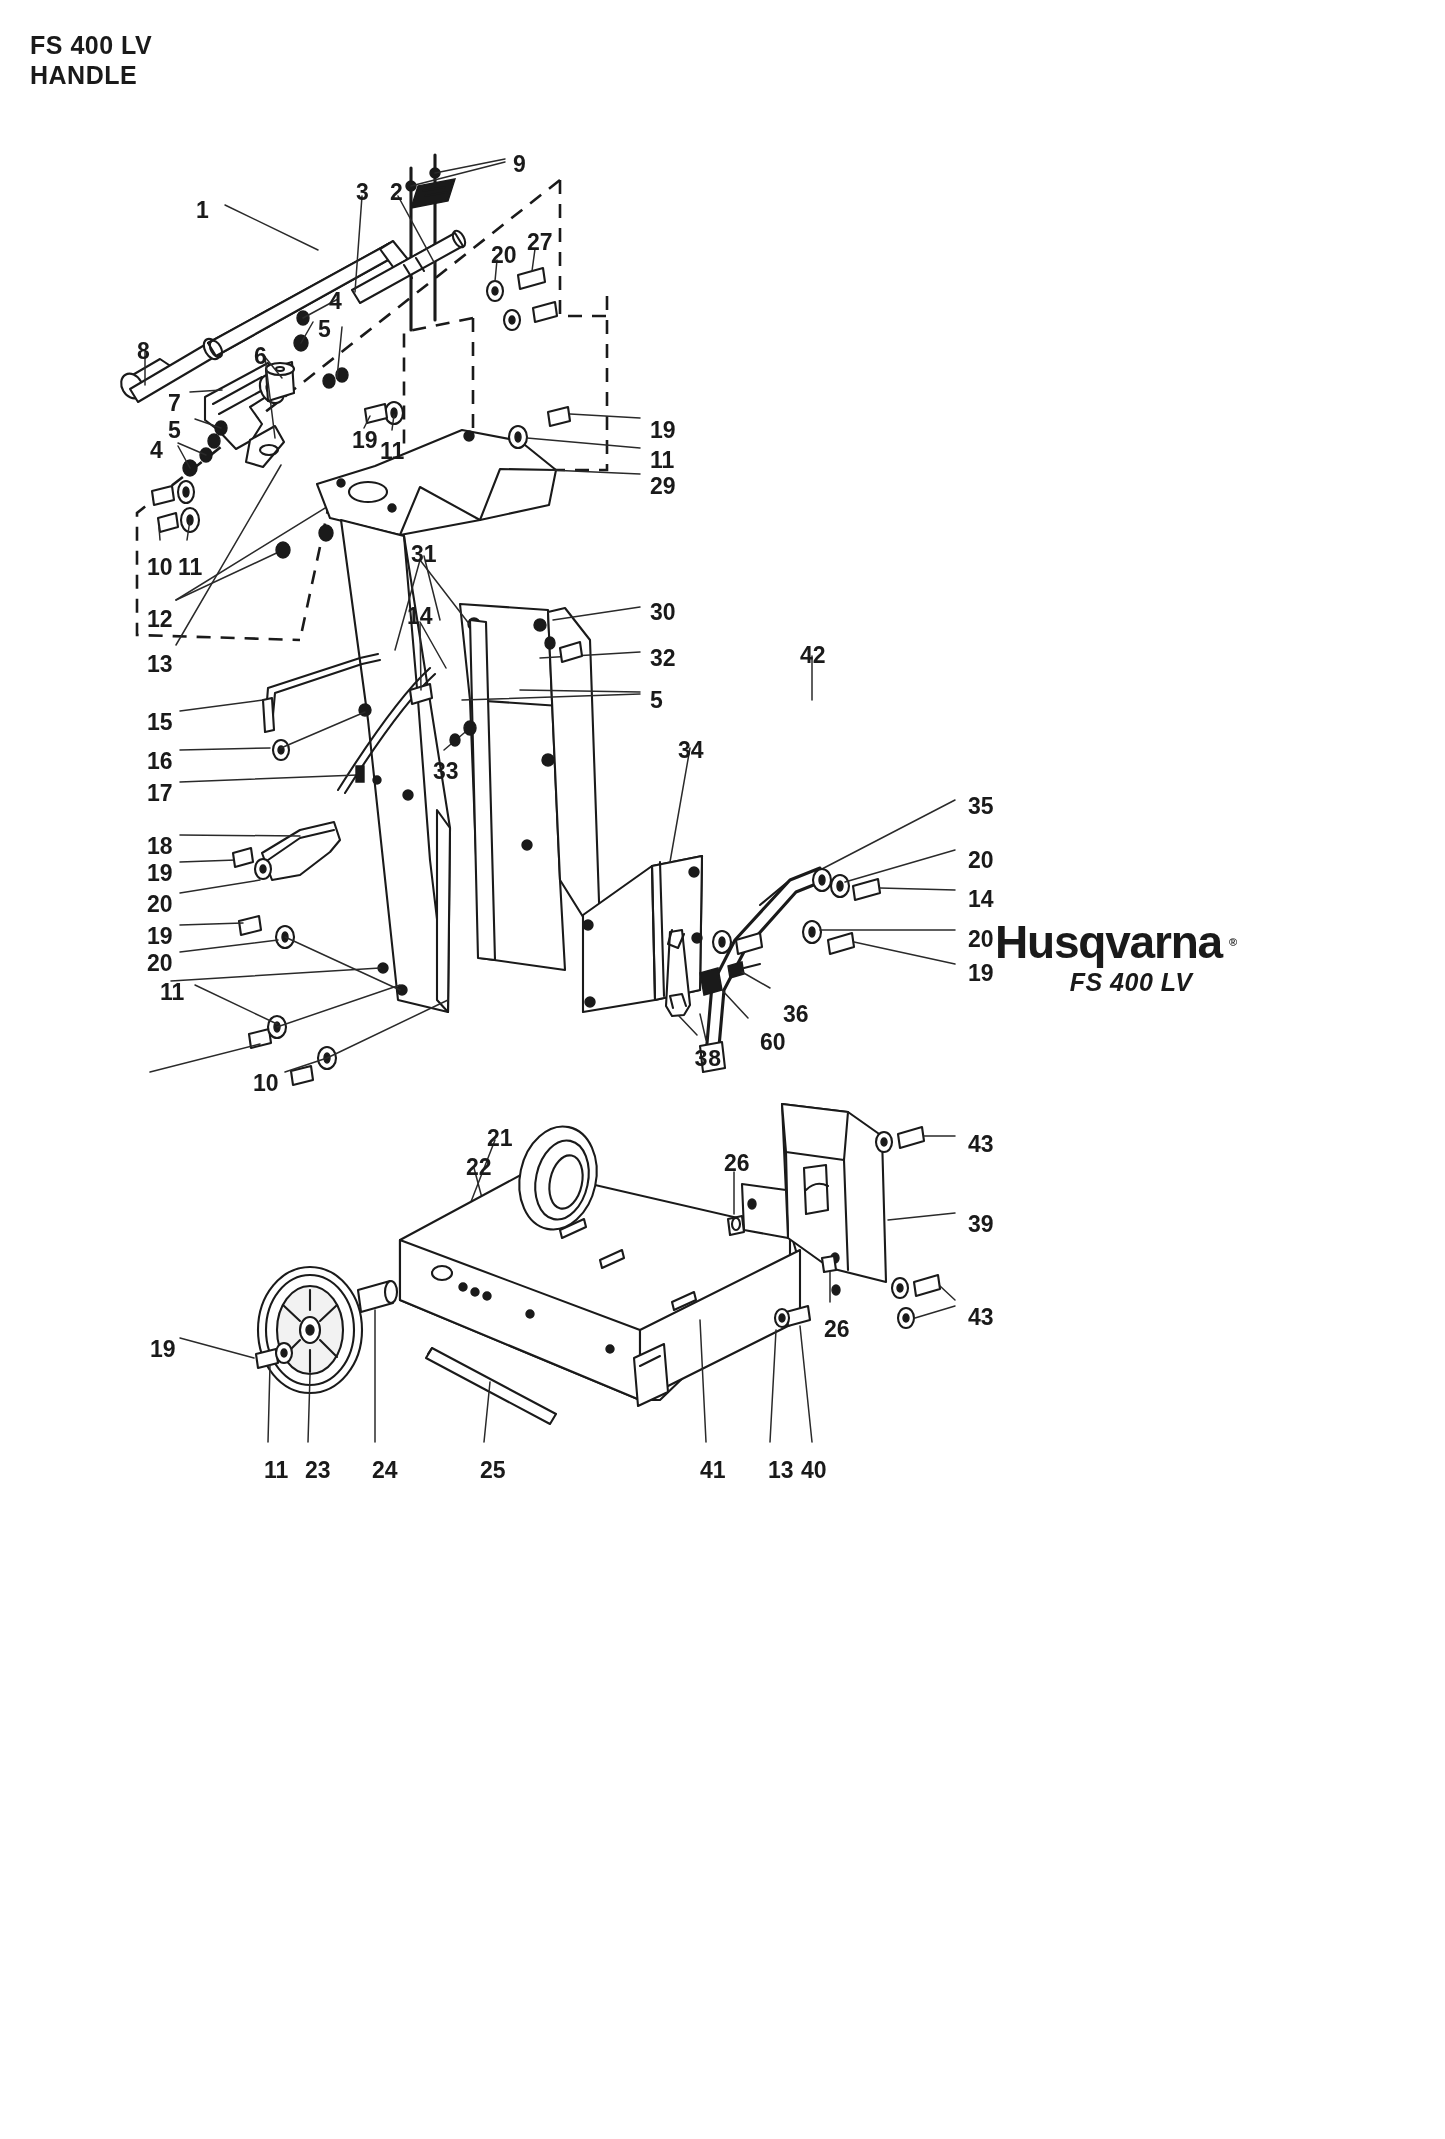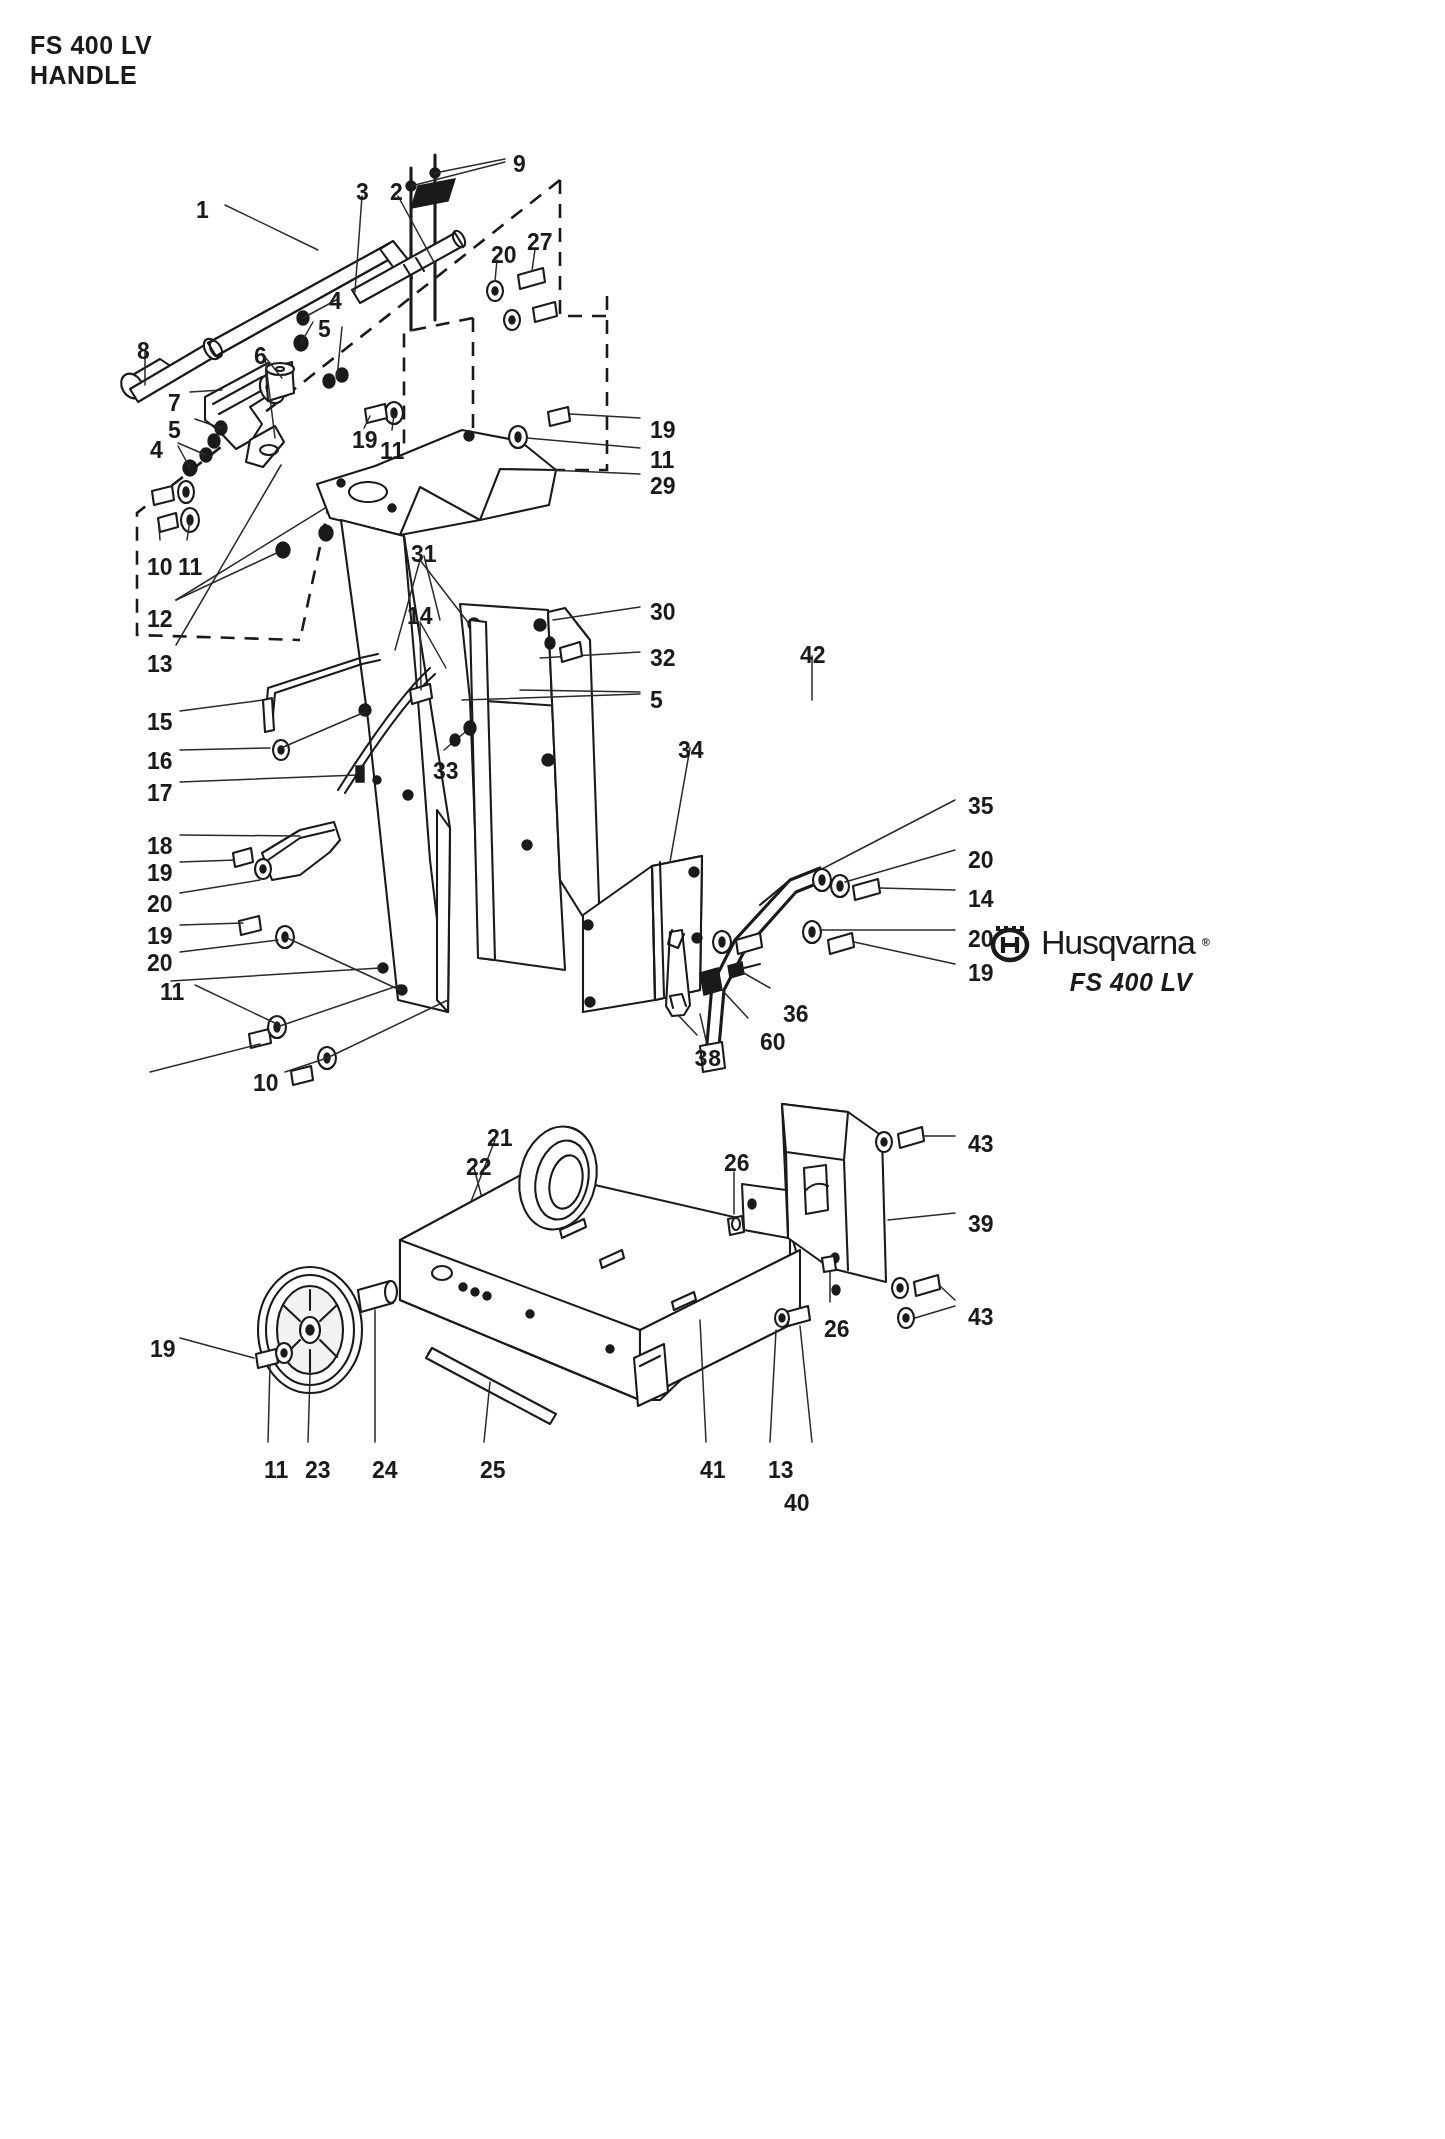--- a/index.html
+++ b/index.html
@@ -9,21 +9,21 @@
 
   #sheet{position:absolute;inset:0;}
 
   
   .title-block{position:absolute;left:30px;top:30px;}
   .title-line{font-size:25px;font-weight:bold;letter-spacing:.5px;line-height:30px;}
 
   
   .brand{position:absolute;left:988px;top:920px;width:230px;text-align:center;}
   .brand-row{display:flex;align-items:center;justify-content:flex-start;gap:7px;}
-  .brand-word{font-size:34px;font-weight:normal;letter-spacing:-1.2px;line-height:34px;}
+  .brand-word{font-size:46px;font-weight:bold;letter-spacing:-1.2px;line-height:34px;}
   .brand-reg{font-size:11px;vertical-align:super;font-weight:bold;}
   .brand-model{font-size:25px;font-weight:bold;font-style:italic;letter-spacing:.5px;
                margin-top:4px;margin-left:56px;}
 
   
   .cal{position:absolute;font-size:23px;font-weight:bold;line-height:23px;
        white-space:nowrap;}
 
   
   #art{position:absolute;left:0;top:0;width:1445px;height:2139px;}
@@ -532,16 +532,16 @@
       <div class="cal" style="left: 968px; top: 1213px;">39</div>
       <div class="cal" style="left: 968px; top: 1306px;">43</div>
       <div class="cal" style="left: 824px; top: 1318px;">26</div>
       <div class="cal" style="left: 150px; top: 1338px;">19</div>
       <div class="cal" style="left: 264px; top: 1459px;">11</div>
       <div class="cal" style="left: 305px; top: 1459px;">23</div>
       <div class="cal" style="left: 372px; top: 1459px;">24</div>
       <div class="cal" style="left: 480px; top: 1459px;">25</div>
       <div class="cal" style="left: 700px; top: 1459px;">41</div>
       <div class="cal" style="left: 768px; top: 1459px;">13</div>
-      <div class="cal" style="left: 784px; top: 1459px; margin-top: 33px;">40</div>
+      <div class="cal" style="left: 801px; top: 1459px;">40</div>
     </div>
 
 </div>
 
 </body></html>

